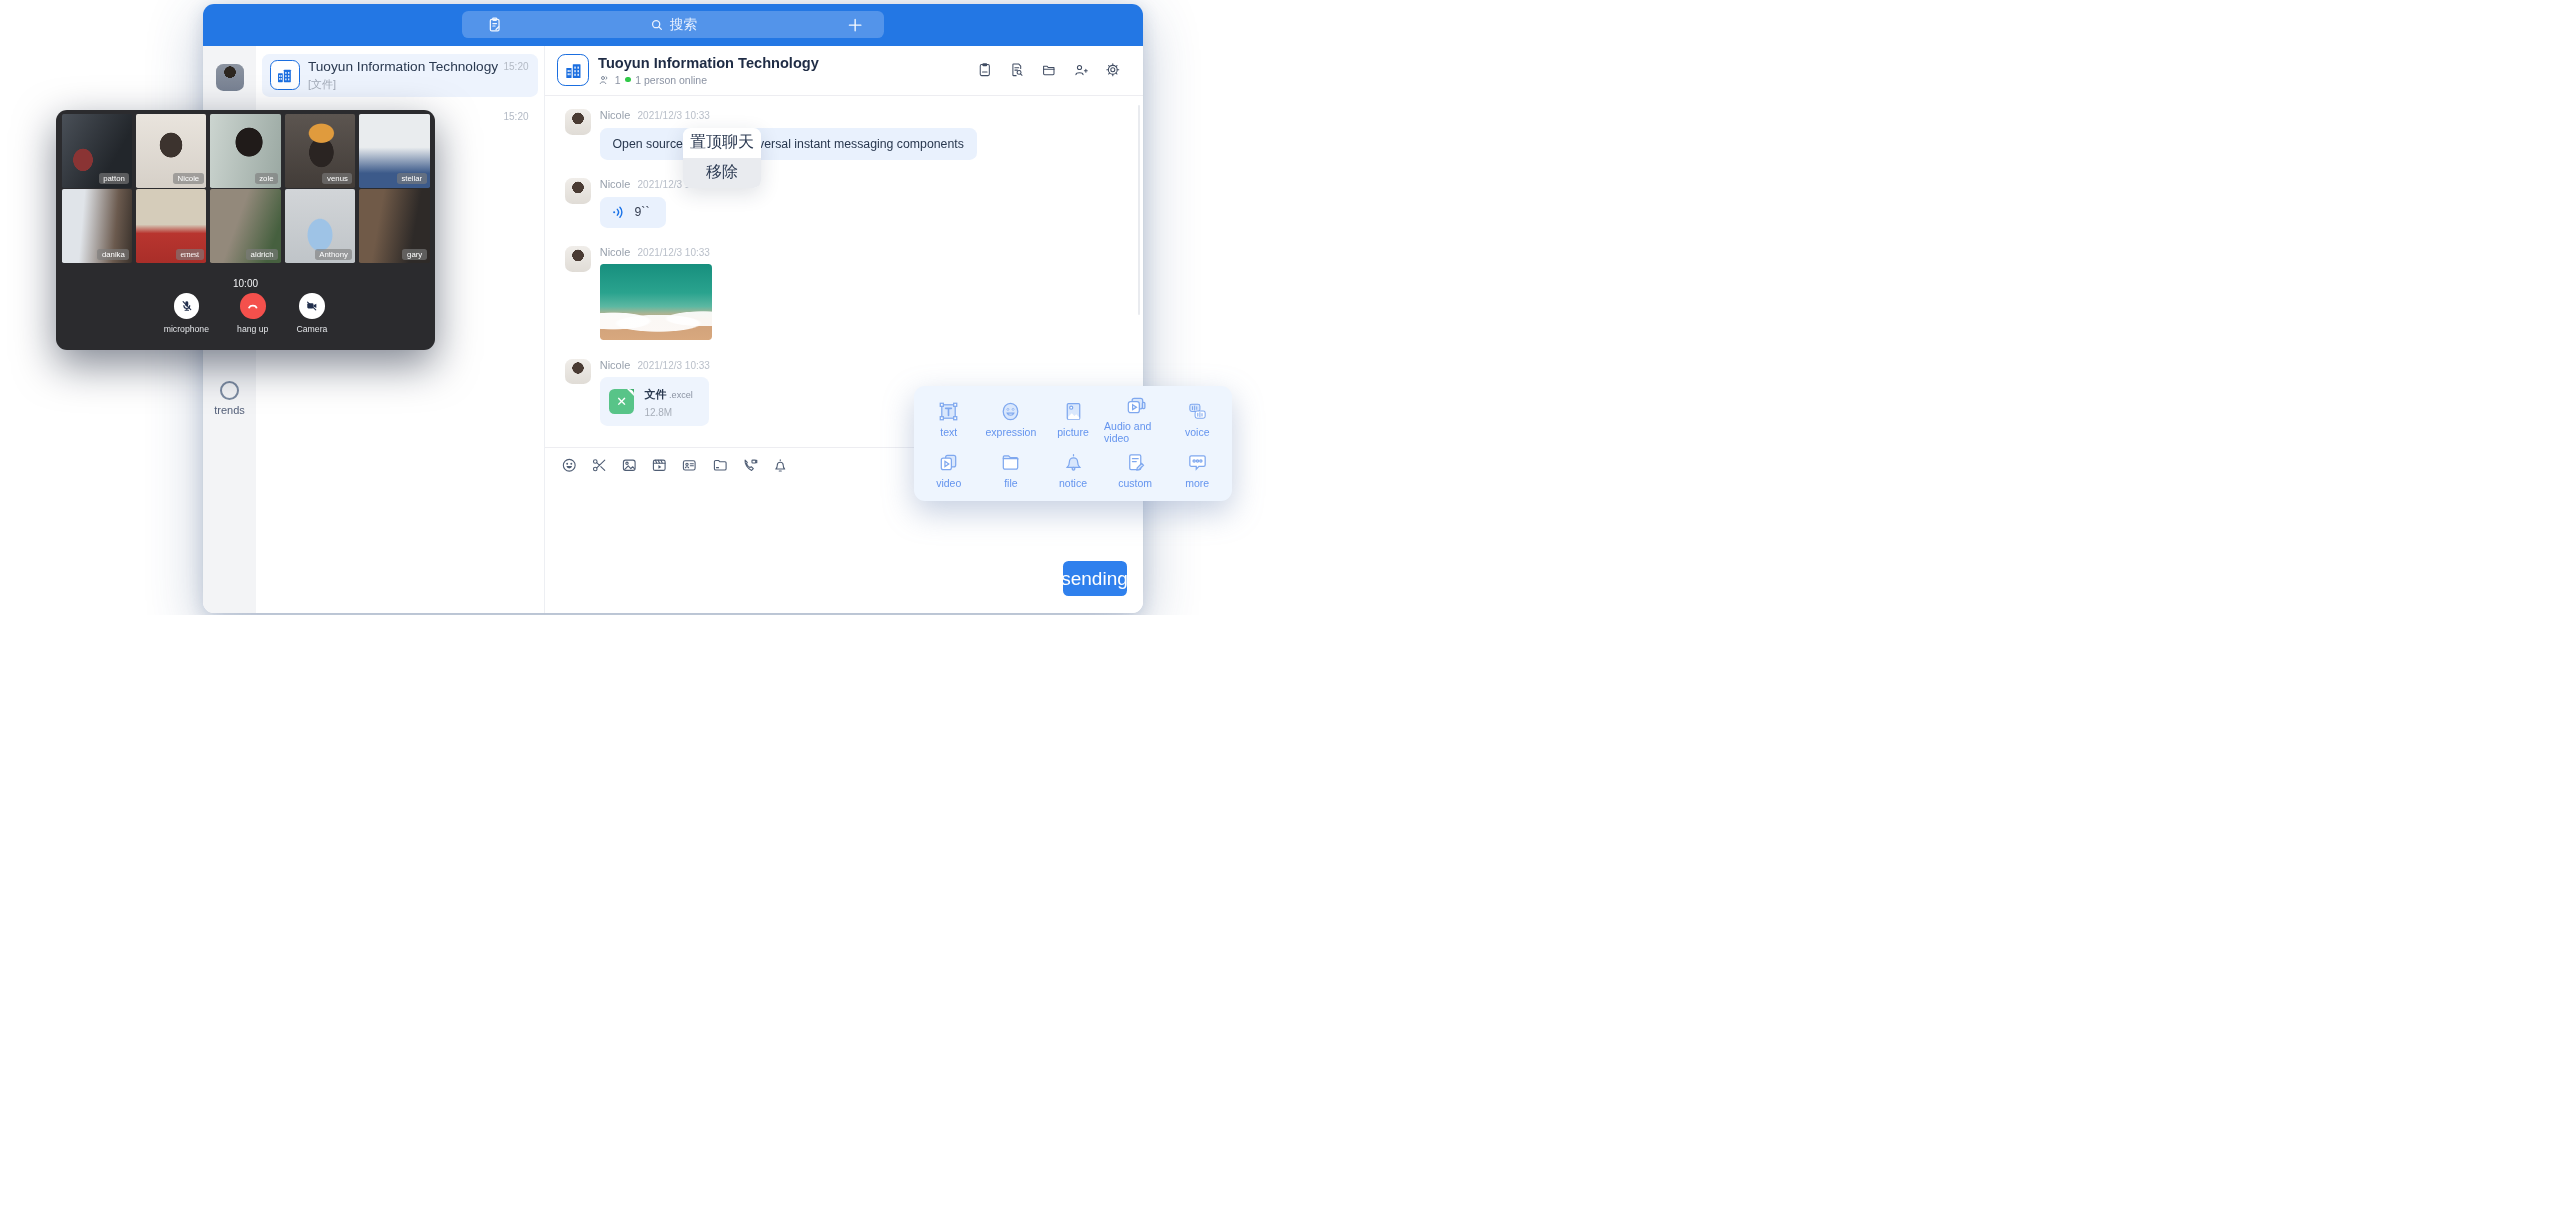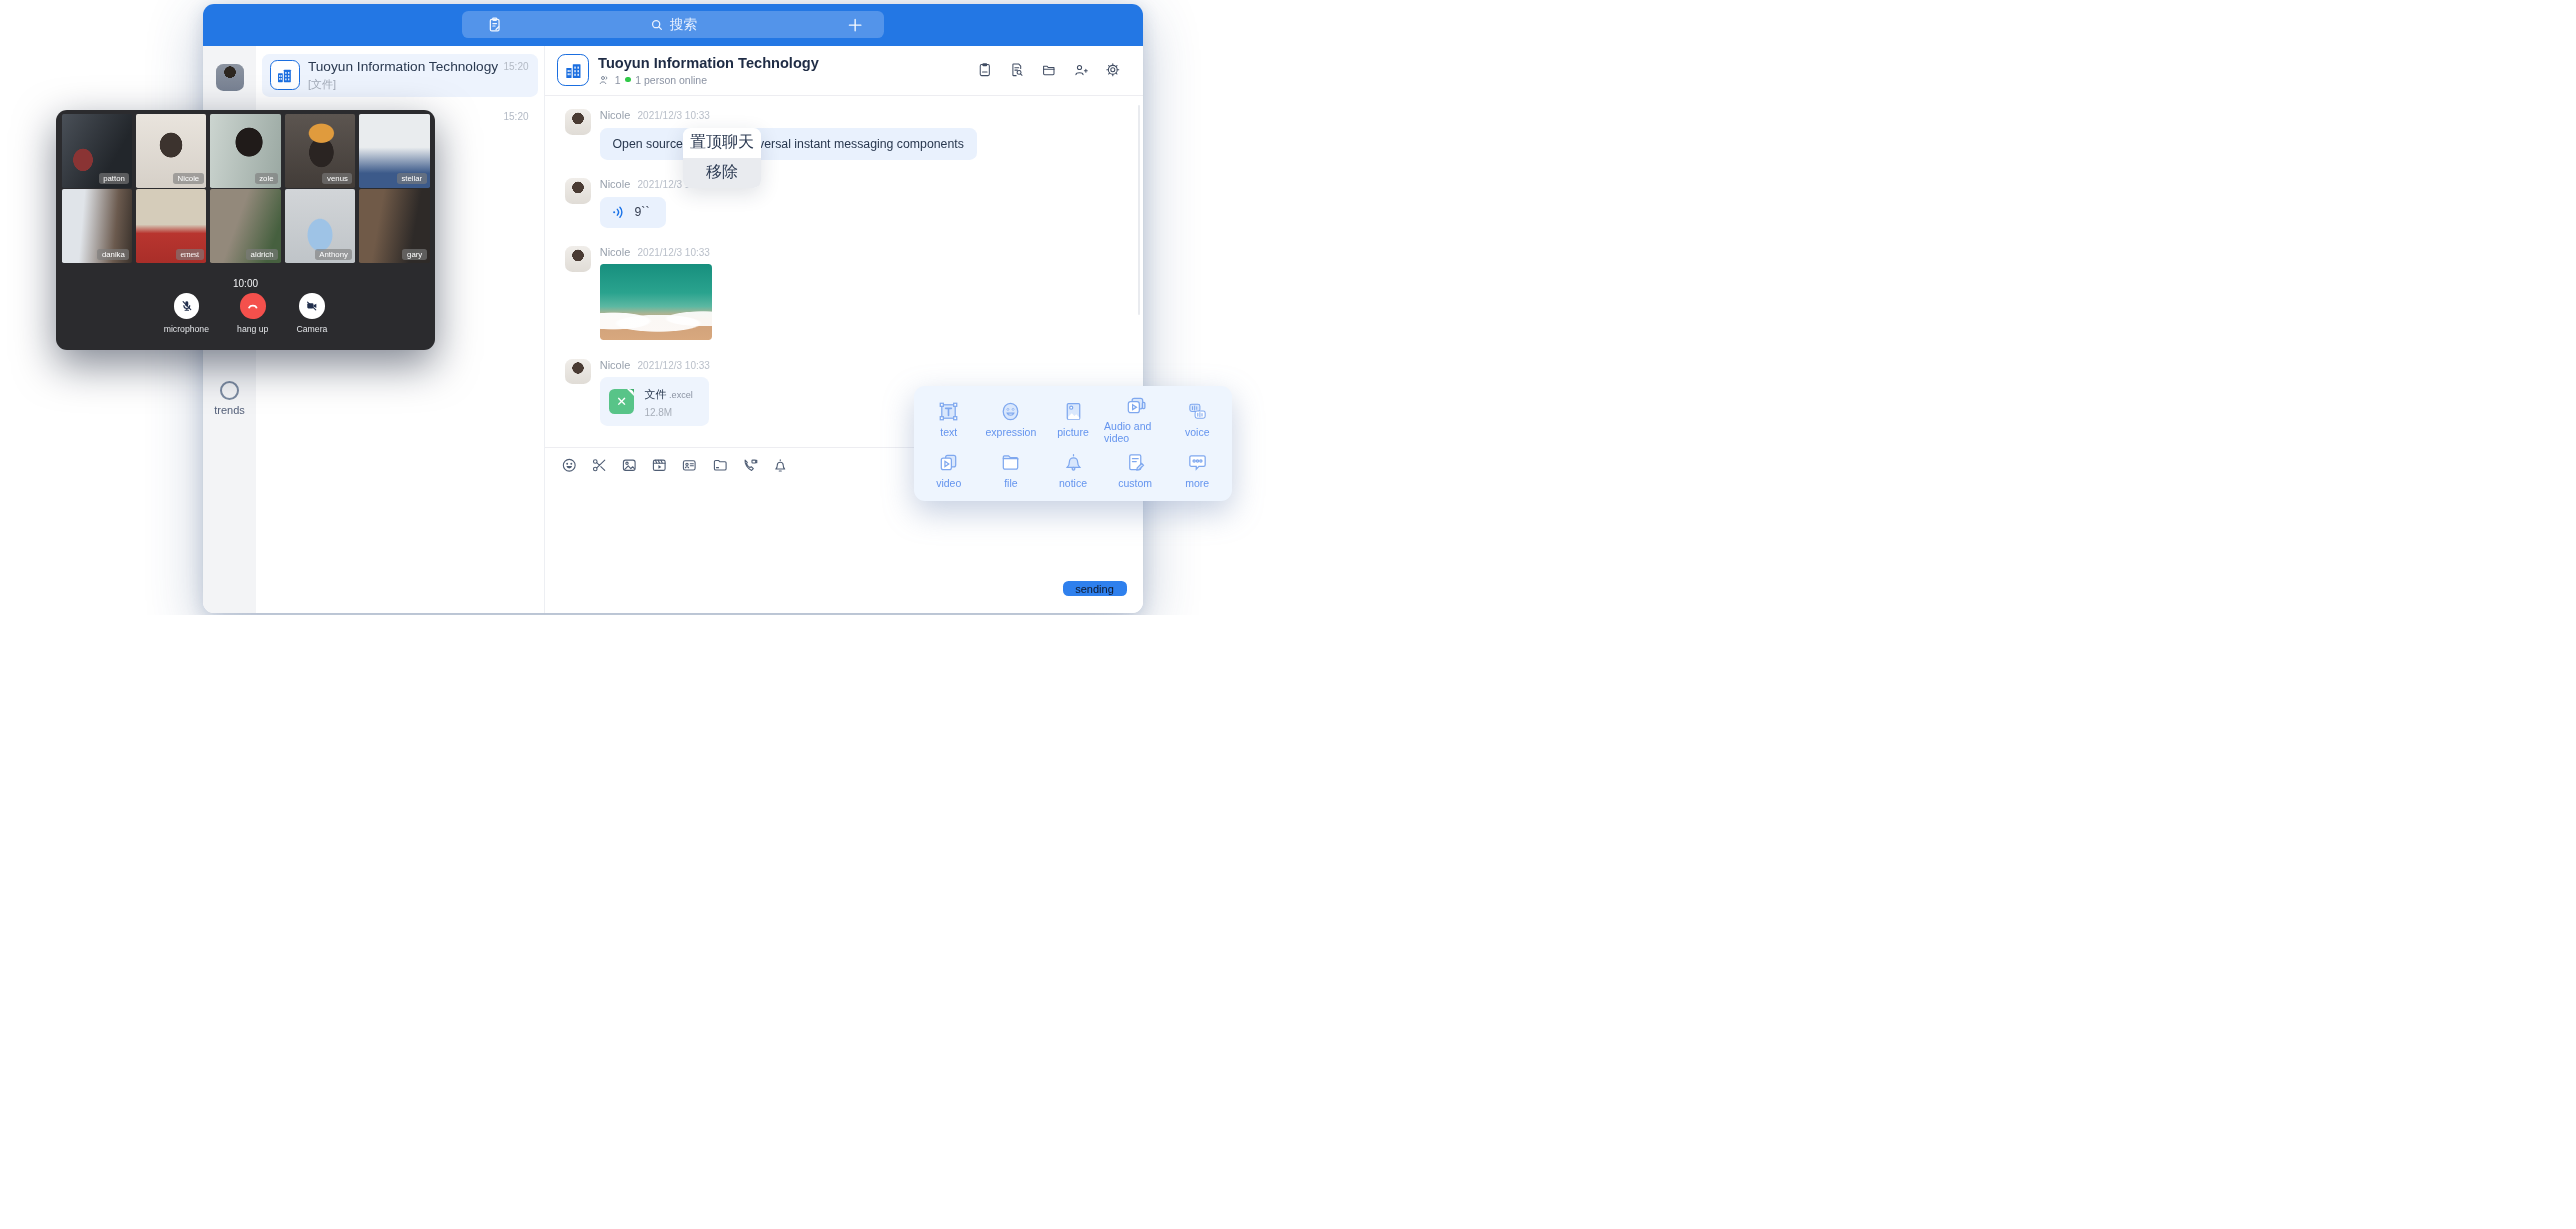--- a/index.html
+++ b/index.html
@@ -70,31 +70,31 @@
     background:
       radial-gradient(64px 14.6px at 12% 75%, rgba(255,255,255,.95) 55%, transparent 60%),
       radial-gradient(73px 14.6px at 52% 78%, rgba(255,255,255,.92) 55%, transparent 60%),
       radial-gradient(64px 12.8px at 92% 72%, rgba(255,255,255,.9) 55%, transparent 60%),
       linear-gradient(180deg,#178f7e 0%,#2aa38e 38%,#5cb8a2 56%,#a9b494 65%,#d0a17a 75%,#d8a87e 100%);}
   .file-card{margin-top:6.4px;display:inline-flex;align-items:center;gap:10px;background:#eef4fd;border-radius:7.3px;padding:8.2px 16.5px 8.2px 9.1px;}
   .file-icon{position:relative;width:25.6px;height:25.6px;border-radius:5.5px;background:#58c488;display:flex;align-items:center;justify-content:center;
     color:#fff;font-size:12.8px;font-weight:700;}
   .file-icon:after{content:"";position:absolute;right:0;top:0;border-style:solid;border-width:0 7.3px 7.3px 0;border-color:transparent #fff transparent transparent;border-radius:0 5.5px 0 0;}
   .file-icon:before{content:"";position:absolute;right:0;top:0;border-style:solid;border-width:7.3px 0 0 7.3px;border-color:#3fae6e transparent transparent transparent;}
-  .file-name{font-size:11px;color:#2a3950;font-weight:400;}
+  .file-name{font-size:11px;color:#2a3950;font-weight:700;}
   .file-ext{font-size:9.1px;color:#8b93a3;font-weight:400;margin-left:2.7px;}
   .file-size{font-size:10px;color:#a7aeb9;margin-top:4.6px;}
   .chat-scrollbar{position:absolute;right:2.7px;top:9.1px;width:2.7px;height:210px;border-radius:1.8px;background:#e9ebef;}
 
   .toolbar{flex:0 0 auto;height:35px;border-top:0.9px solid #ededf1;display:flex;align-items:center;gap:13.7px;padding-left:15.6px;color:#4f5d74;}
   .toolbar svg{width:16.5px;height:16.5px;}
 
   .input-area{flex:0 0 130px;position:relative;}
-  .send-btn{position:absolute;right:16.5px;bottom:16.5px;width:64px;height:15px;border-radius:5.5px;background:#2f80ed;color:#0f172a;
-    font-size:11px;display:flex;align-items:center;justify-content:center;border:none;}
+  .send-btn{position:absolute;right:16.5px;bottom:16.5px;width:64px;height:35px;border-radius:5.5px;background:#2f80ed;color:#ffffff;
+    font-size:19px;display:flex;align-items:center;justify-content:center;border:none;}
 
   
   .call{position:absolute;left:56px;top:110px;width:379px;height:240px;background:#2b2b2e;border-radius:11px;z-index:30;
     box-shadow:0 14.6px 40px rgba(8,18,40,.5);padding:3.7px 5.5px 0;box-sizing:border-box;}
   .call-grid{display:grid;grid-template-columns:repeat(5,1fr);gap:1.8px 3.7px;}
   .thumb{position:relative;height:74px;border-radius:1.8px;overflow:hidden;}
   .thumb .tag{position:absolute;right:2.7px;bottom:3.7px;background:rgba(125,125,125,.62);color:#fff;font-size:7.8px;
     padding:0.9px 4.6px;border-radius:2.7px;}
   .t1{background:radial-gradient(24px 27.4px at 30% 62%,#8a3434 40%,transparent 42%),linear-gradient(120deg,#4a5058,#22262b 70%);}
   .t2{background:radial-gradient(20px 22px at 50% 42%,#3c332e 55%,transparent 58%),linear-gradient(#e9e4dd,#d6d0c8);}

